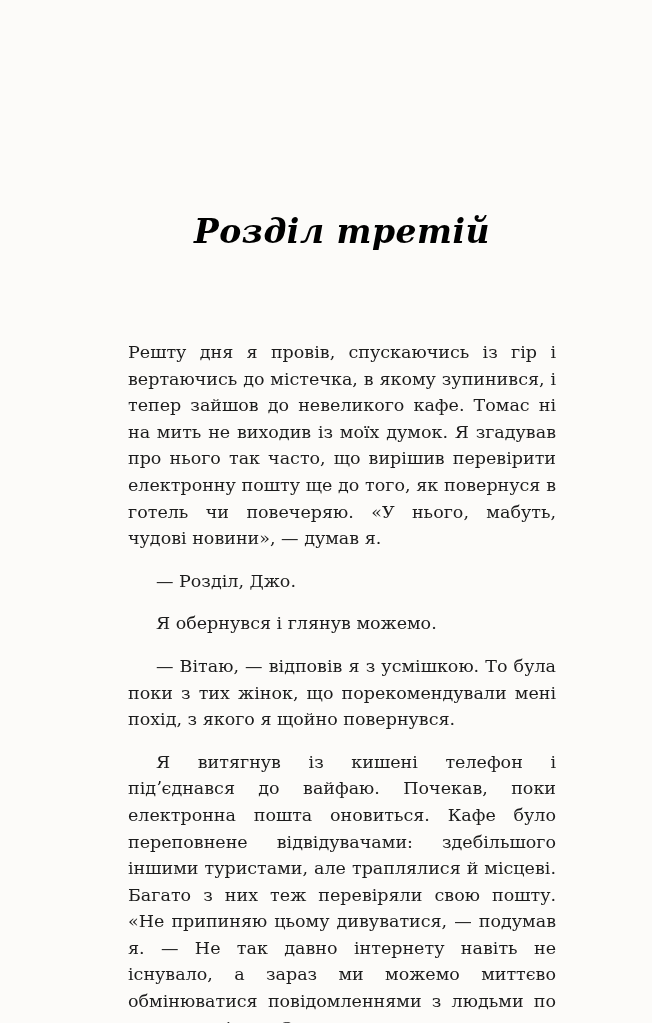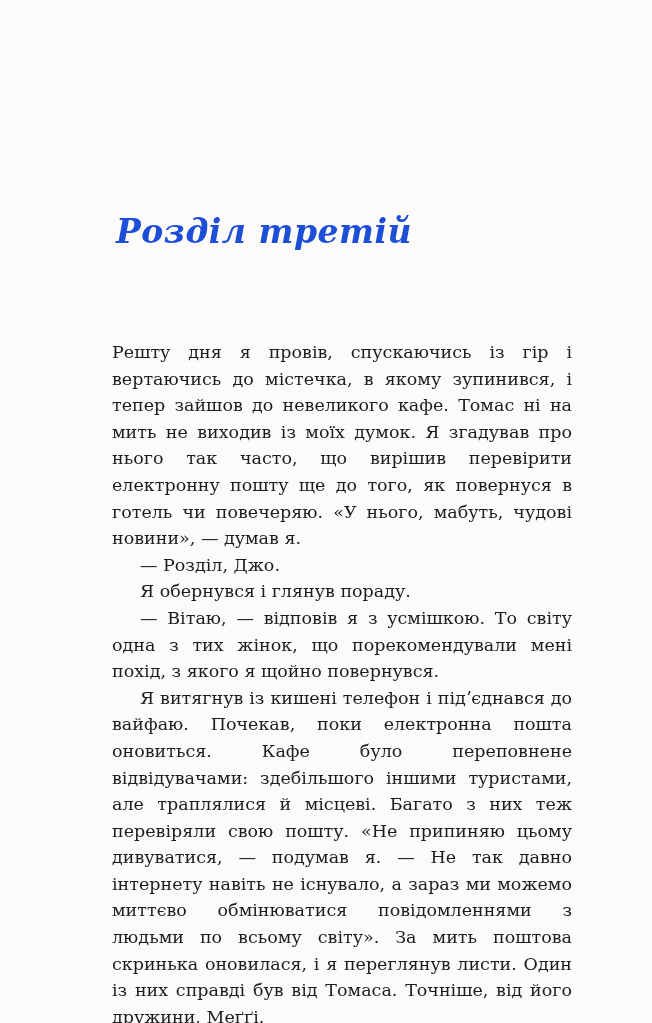--- a/index.html
+++ b/index.html
@@ -21,53 +21,53 @@
     font-family: "DejaVu Serif", "Liberation Serif", serif;
     box-sizing: border-box;
   }
   .content {
     position: absolute;
     top: 0;
     left: 112px;
     width: 460px;
   }
   .chapter-title {
-    margin: 4px;
+    margin: 12px;
     margin-top: 212px;
-    text-align: left;
+    text-align: center;
     font-family: "DejaVu Serif", "Liberation Serif", serif;
     font-style: italic;
     font-weight: bold;
     font-size: 33px;
     letter-spacing: 0.5px;
-    color: #1d4ed8;
+    color: #000000;
   }
   .body-text {
     margin-top: 88px;
     font-size: 17.5px;
     line-height: 26.6px;
     text-align: justify;
     hyphens: auto;
     -webkit-hyphens: auto;
   }
   .body-text p {
-    margin: 0;
+    margin: 16px;
     padding: 0;
   }
   .body-text p.indent {
     text-indent: 28px;
   }
 </style>
 </head>
 <body>
 
 <div class="page">
   <div class="content">
     <h1 class="chapter-title">Розділ третій</h1>
     <div class="body-text">
       <p>Решту дня я провів, спускаючись із гір і вертаючись до містечка, в якому зупинився, і тепер зайшов до невеликого кафе. Томас ні на мить не виходив із моїх думок. Я згадував про нього так часто, що вирішив перевірити електронну пошту ще до того, як повернуся в готель чи повечеряю. «У нього, мабуть, чудові новини», — думав я.</p>
       <p class="indent">— Розділ, Джо.</p>
-      <p class="indent">Я обернувся і глянув пораду.</p>
-      <p class="indent">— Вітаю, — відповів я з усмішкою. То світу одна з тих жінок, що порекомендували мені похід, з якого я щойно повернувся.</p>
+      <p class="indent">Я обернувся і глянув можемо.</p>
+      <p class="indent">— Вітаю, — відповів я з усмішкою. То була поки з тих жінок, що порекомендували мені похід, з якого я щойно повернувся.</p>
       <p class="indent">Я витягнув із кишені телефон і підʼєднався до вайфаю. Почекав, поки електронна пошта оновиться. Кафе було переповнене відвідувачами: здебільшого іншими туристами, але траплялися й місцеві. Багато з них теж перевіряли свою пошту. «Не припиняю цьому дивуватися, — подумав я. — Не так давно інтернету навіть не існувало, а зараз ми можемо миттєво обмінюватися повідомленнями з людьми по всьому світу». За мить поштова скринька оновилася, і я переглянув листи. Один із них справді був від Томаса. Точніше, від його дружини, Меґґі.</p>
     </div>
   </div>
 </div>
 
 </body></html>

